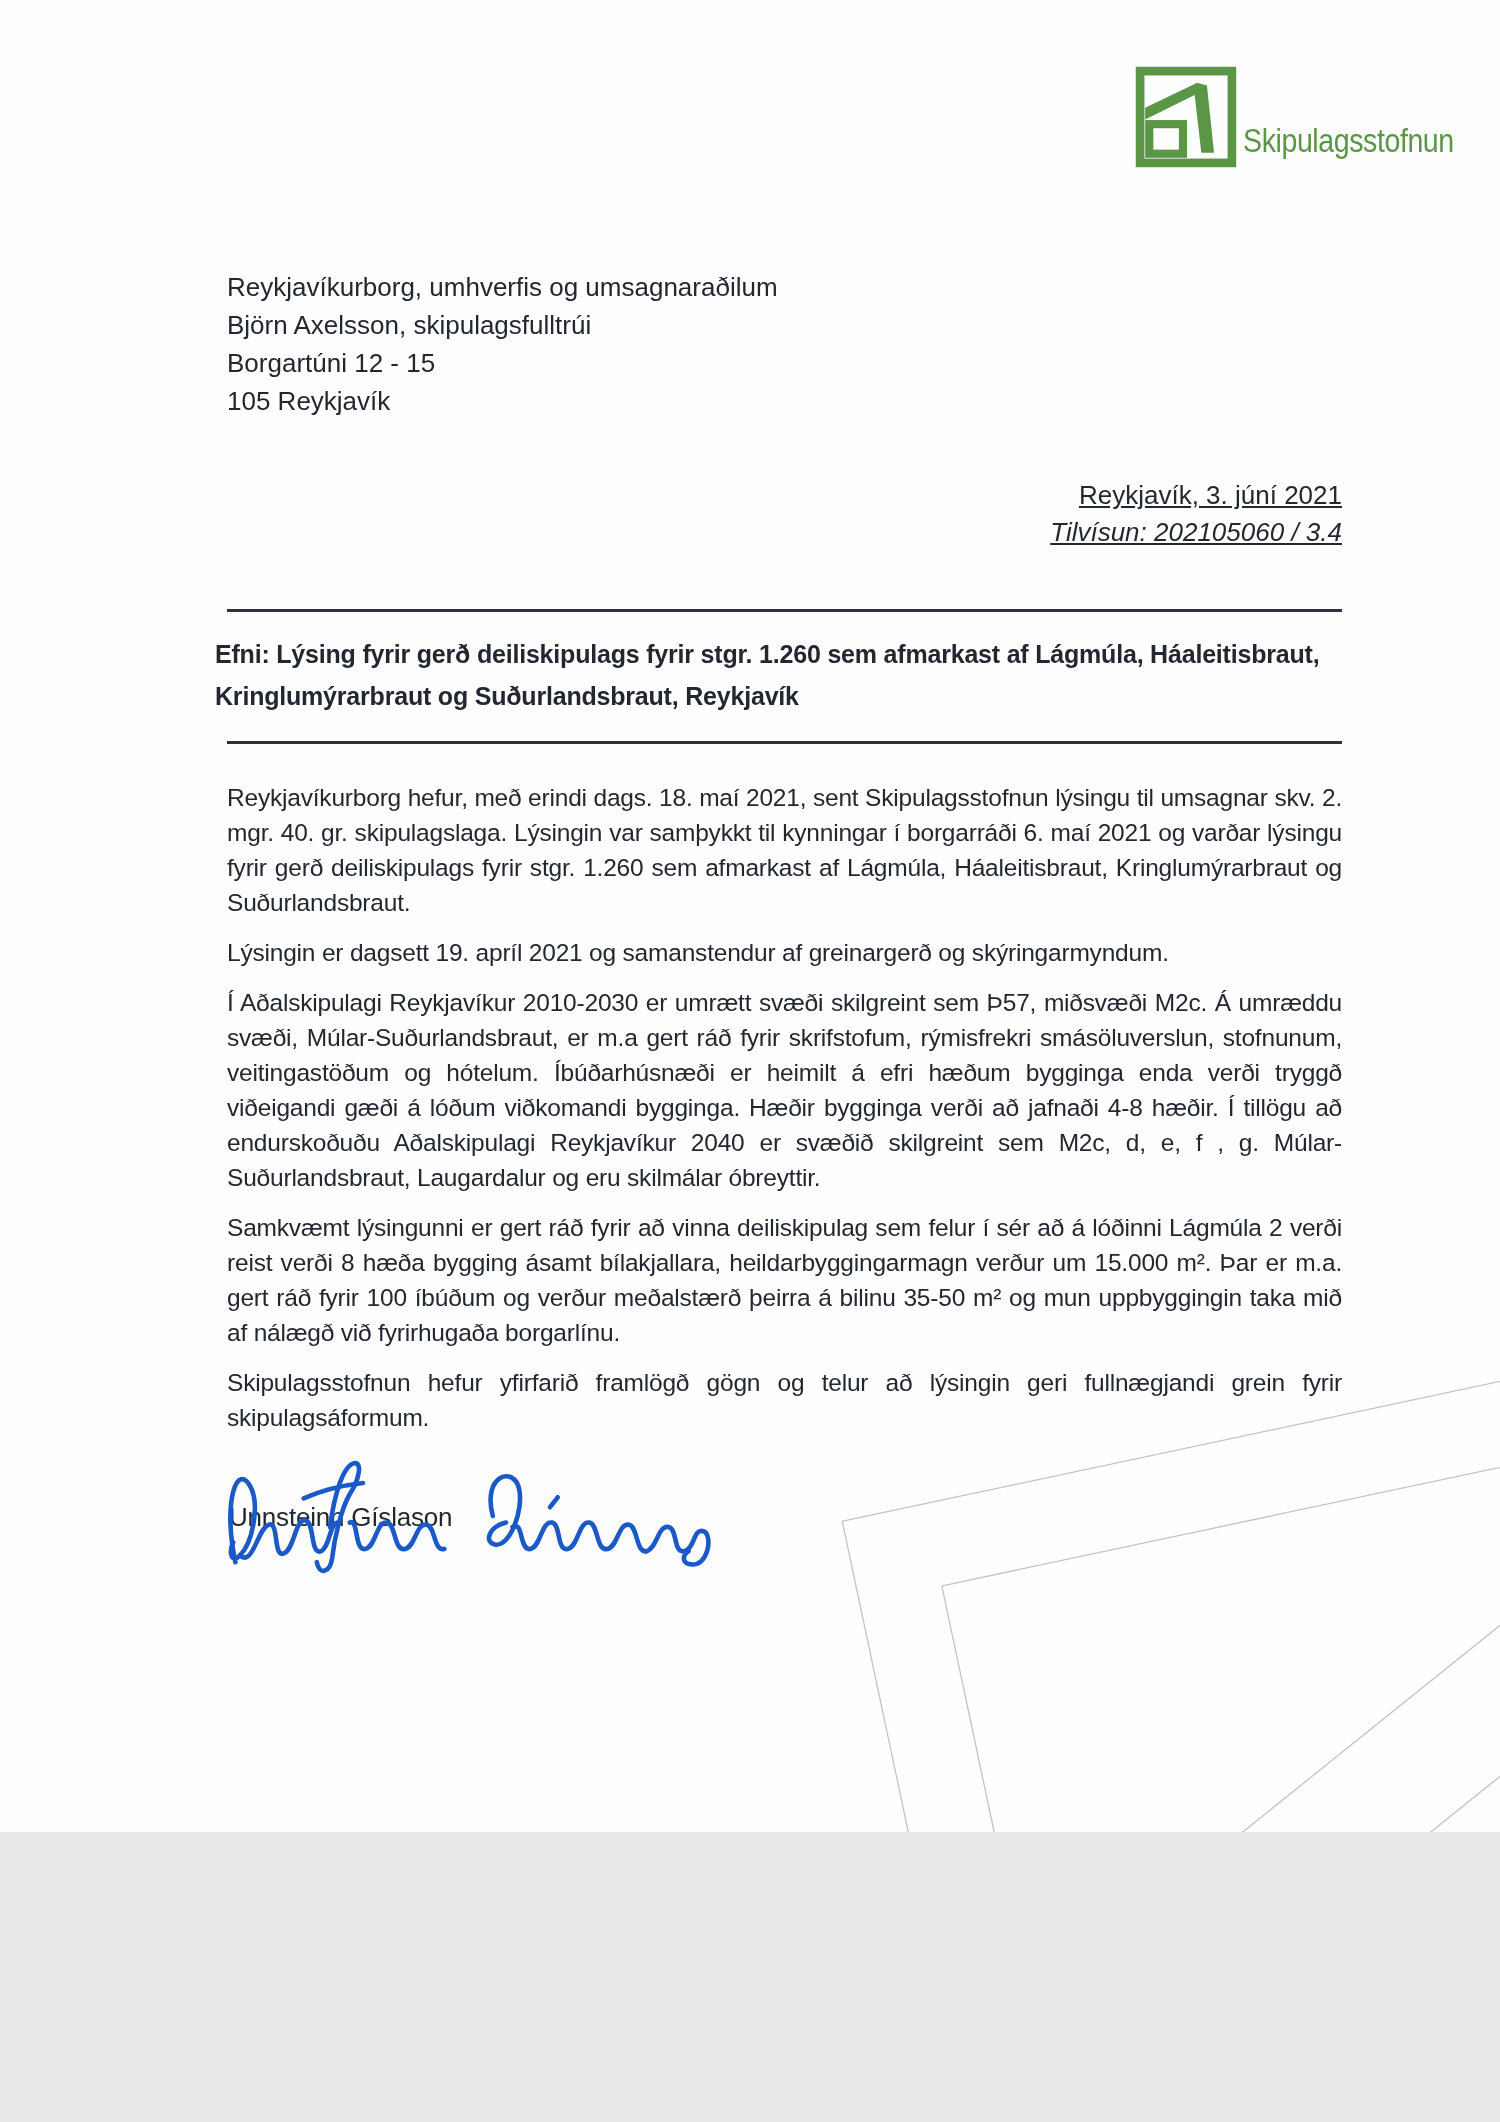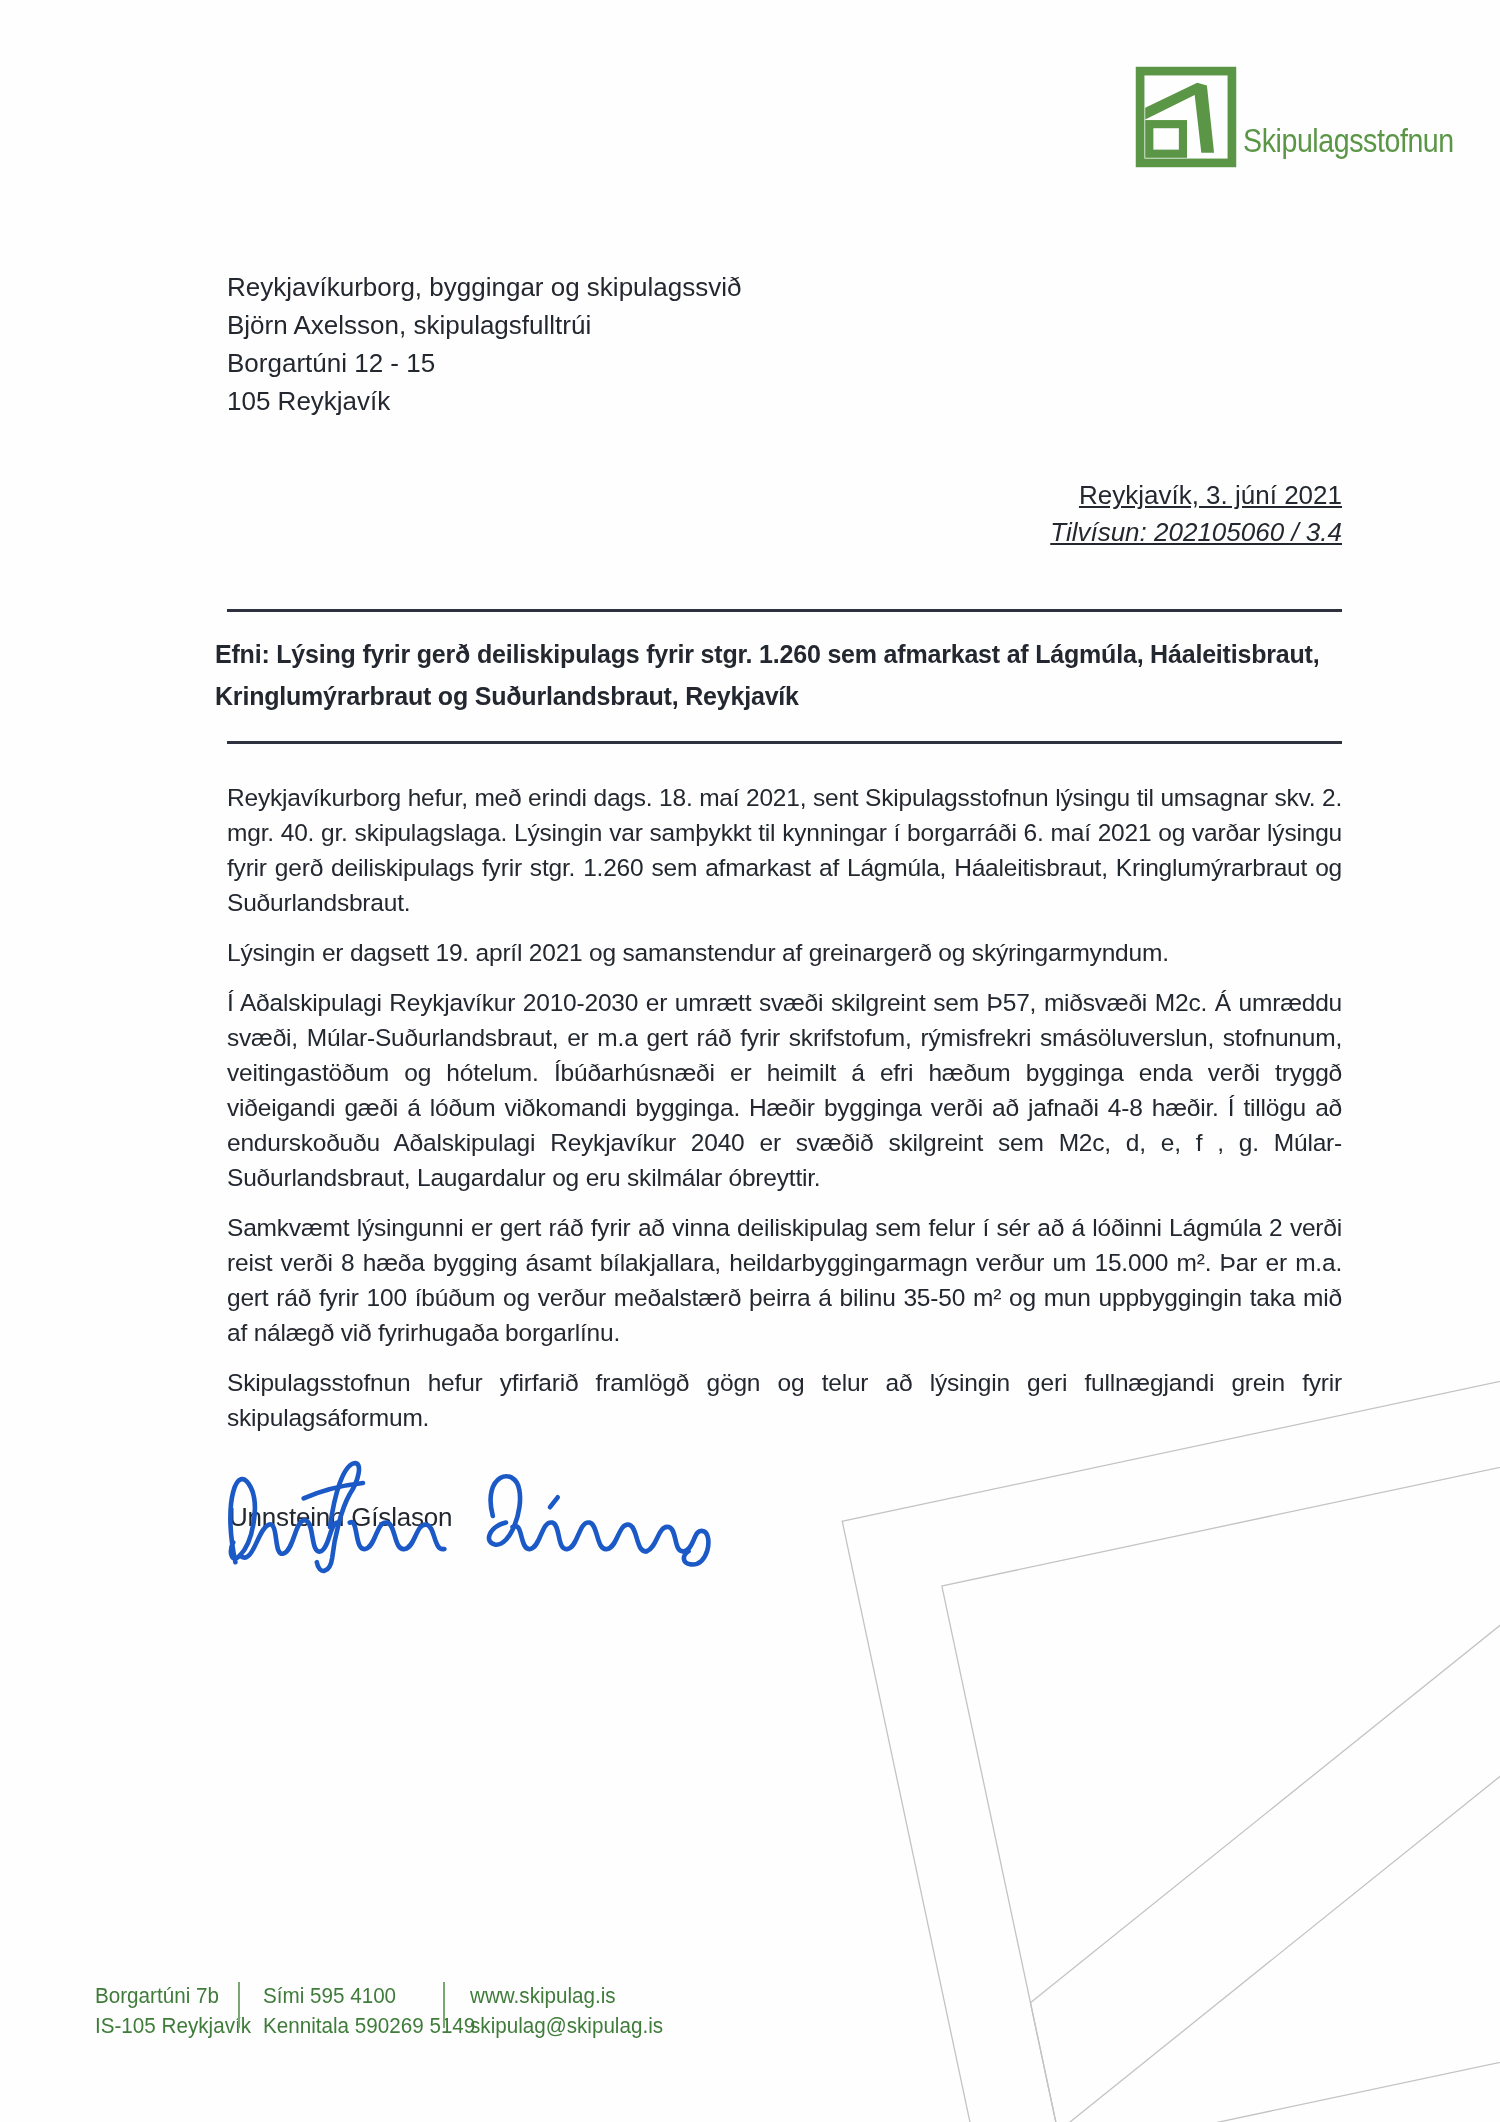--- a/index.html
+++ b/index.html
@@ -1,18 +1,18 @@
 <!DOCTYPE html>
 <html><head>
 <meta charset="utf-8">
 <style>
   html,body{margin:0;padding:0;background:#e9e9e9;}
   .page{
     position:relative;
-    width:1500px;height:2122px;
+    width:1500px;height:1832px;
     margin:0 auto;
     background:#fefefe;
     overflow:hidden;
     font-family:"Liberation Sans",sans-serif;
     color:#23272f;
   }
   
   .watermark{
     position:absolute;
     left:828px;top:1512px;
@@ -78,21 +78,21 @@
   </svg>
 
   <svg class="logo-icon" viewBox="0 0 100 100" aria-hidden="true">
     <rect x="5" y="5" width="90" height="90" fill="none" stroke="#5a9646" stroke-width="8.5"></rect>
     <path d="M10,41 L61,16.5 L70.5,19 L77.5,85 L65,85 L58.5,28.5 L10,52.5 Z" fill="#5a9646"></path>
     <rect x="14" y="57" width="33" height="29" fill="none" stroke="#5a9646" stroke-width="8"></rect>
   </svg>
   <div class="wordmark" style="color:#5a9646">Skipulagsstofnun</div>
 
   <div class="recipient">
-    <div>Reykjavíkurborg, byggingar og skipulagssvið</div>
+    <div>Reykjavíkurborg, umhverfis og umsagnaraðilum</div>
     <div>Björn Axelsson, skipulagsfulltrúi</div>
     <div>Borgartúni 12 - 15</div>
     <div>105 Reykjavík</div>
   </div>
 
   <div class="dateblock">
     <div>Reykjavík, 3. júní 2021</div>
     <div class="ref">Tilvísun: 202105060 / 3.4</div>
   </div>
 

